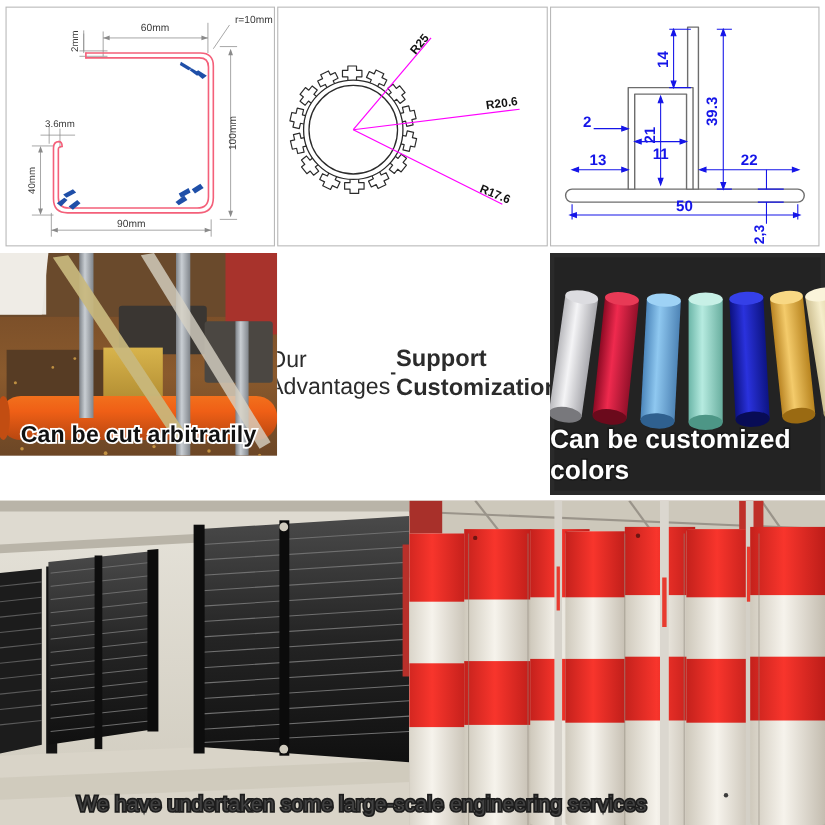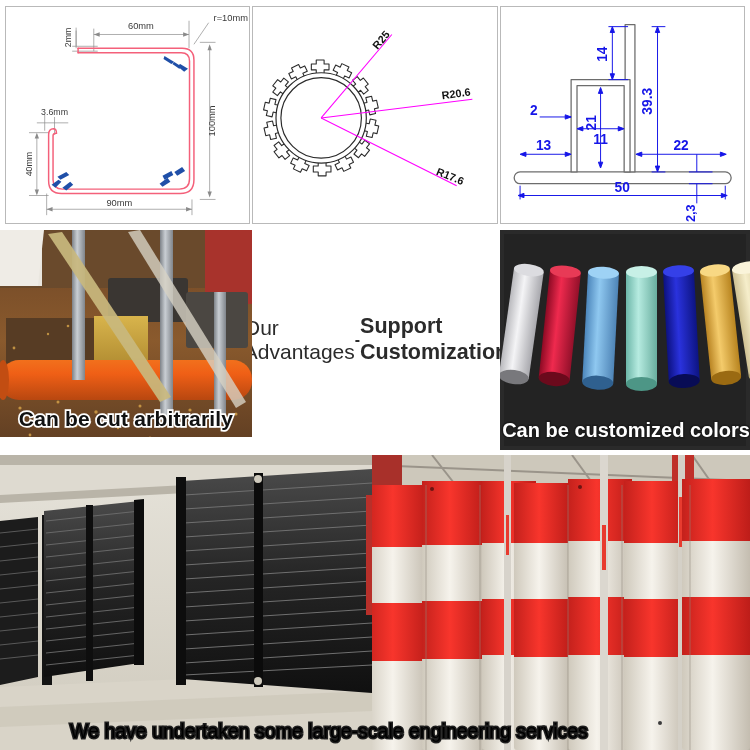--- a/index.html
+++ b/index.html
@@ -24,41 +24,41 @@
   }
   .draw-panel:last-child { margin-right:0; }
   .draw-panel svg { display:block; width:100%; height:100%; }
 
   
   .mid-row {
     position:absolute; left:0; top:230px; width:750px; height:220px;
     display:flex;
   }
   .mid-cell { position:relative; overflow:hidden; }
-  .cell-cut    { width:252px; height:207px; background:#6b4a33; }
+  .cell-cut    { width:252px; height:184px; background:#6b4a33; }
   .cell-logo   { width:248px; height:220px; background:#ffffff;
                  display:flex; flex-direction:row;
                  align-items:center; justify-content:center; }
   .cell-colors { width:250px; height:220px; background:#262626; }
 
   
   .cap-dark {
     position:absolute; left:0; right:0; bottom:6px;
     text-align:center;
     font-size:21px; font-weight:bold; letter-spacing:.2px;
     color:#111;
     -webkit-text-stroke:3.4px #ffffff;
     paint-order:stroke fill;
     text-shadow:0 0 2px #fff;
   }
   
   .cap-light {
     position:absolute; left:0; right:0; bottom:8px;
-    text-align:right;
-    font-size:20px; font-weight:bold;
+    text-align:left;
+    font-size:24px; font-weight:bold;
     color:#ffffff;
     -webkit-text-stroke:3px #1b1b1b;
     paint-order:stroke fill;
   }
 
   
   .logo-icon { width:118px; height:104px; margin-bottom:14px; }
   .logo-l1 { font-size:21px; color:#2b2b2b; font-weight:400; line-height:1.15; }
   .logo-dash { font-size:16px; color:#2b2b2b; line-height:.55; font-weight:700; }
   .logo-l2 { font-size:21.5px; color:#2b2b2b; font-weight:bold; line-height:1.2; }
@@ -69,21 +69,21 @@
     display:flex;
   }
   .bot-cell { position:relative; overflow:hidden; }
   .cell-louver { width:372px; height:295px; background:#cfc9bd; }
   .cell-posts  { width:378px; height:295px; background:#cdc6bb; }
 
   .bottom-caption {
     position:absolute; left:0; right:-378px; bottom:6px;
     width:658px; text-align:center;
     font-size:19.5px; font-weight:400; line-height:1.22;
-    color:#000000;
+    color:#404040;
     -webkit-text-stroke:3px #1d1d1d;
     paint-order:stroke fill;
     z-index:40; pointer-events:none;
   }
   .bottom-caption span { display:block; }
 
   svg { shape-rendering:geometricPrecision; }
   .dimtxt { font-family:"Liberation Sans", sans-serif; fill:#3a3a3a; }
   .dimblue { font-family:"Liberation Sans", sans-serif; fill:#1515e8; font-weight:bold; }
   .dimpink { font-family:"Liberation Sans", sans-serif; fill:#111; font-weight:bold; }

